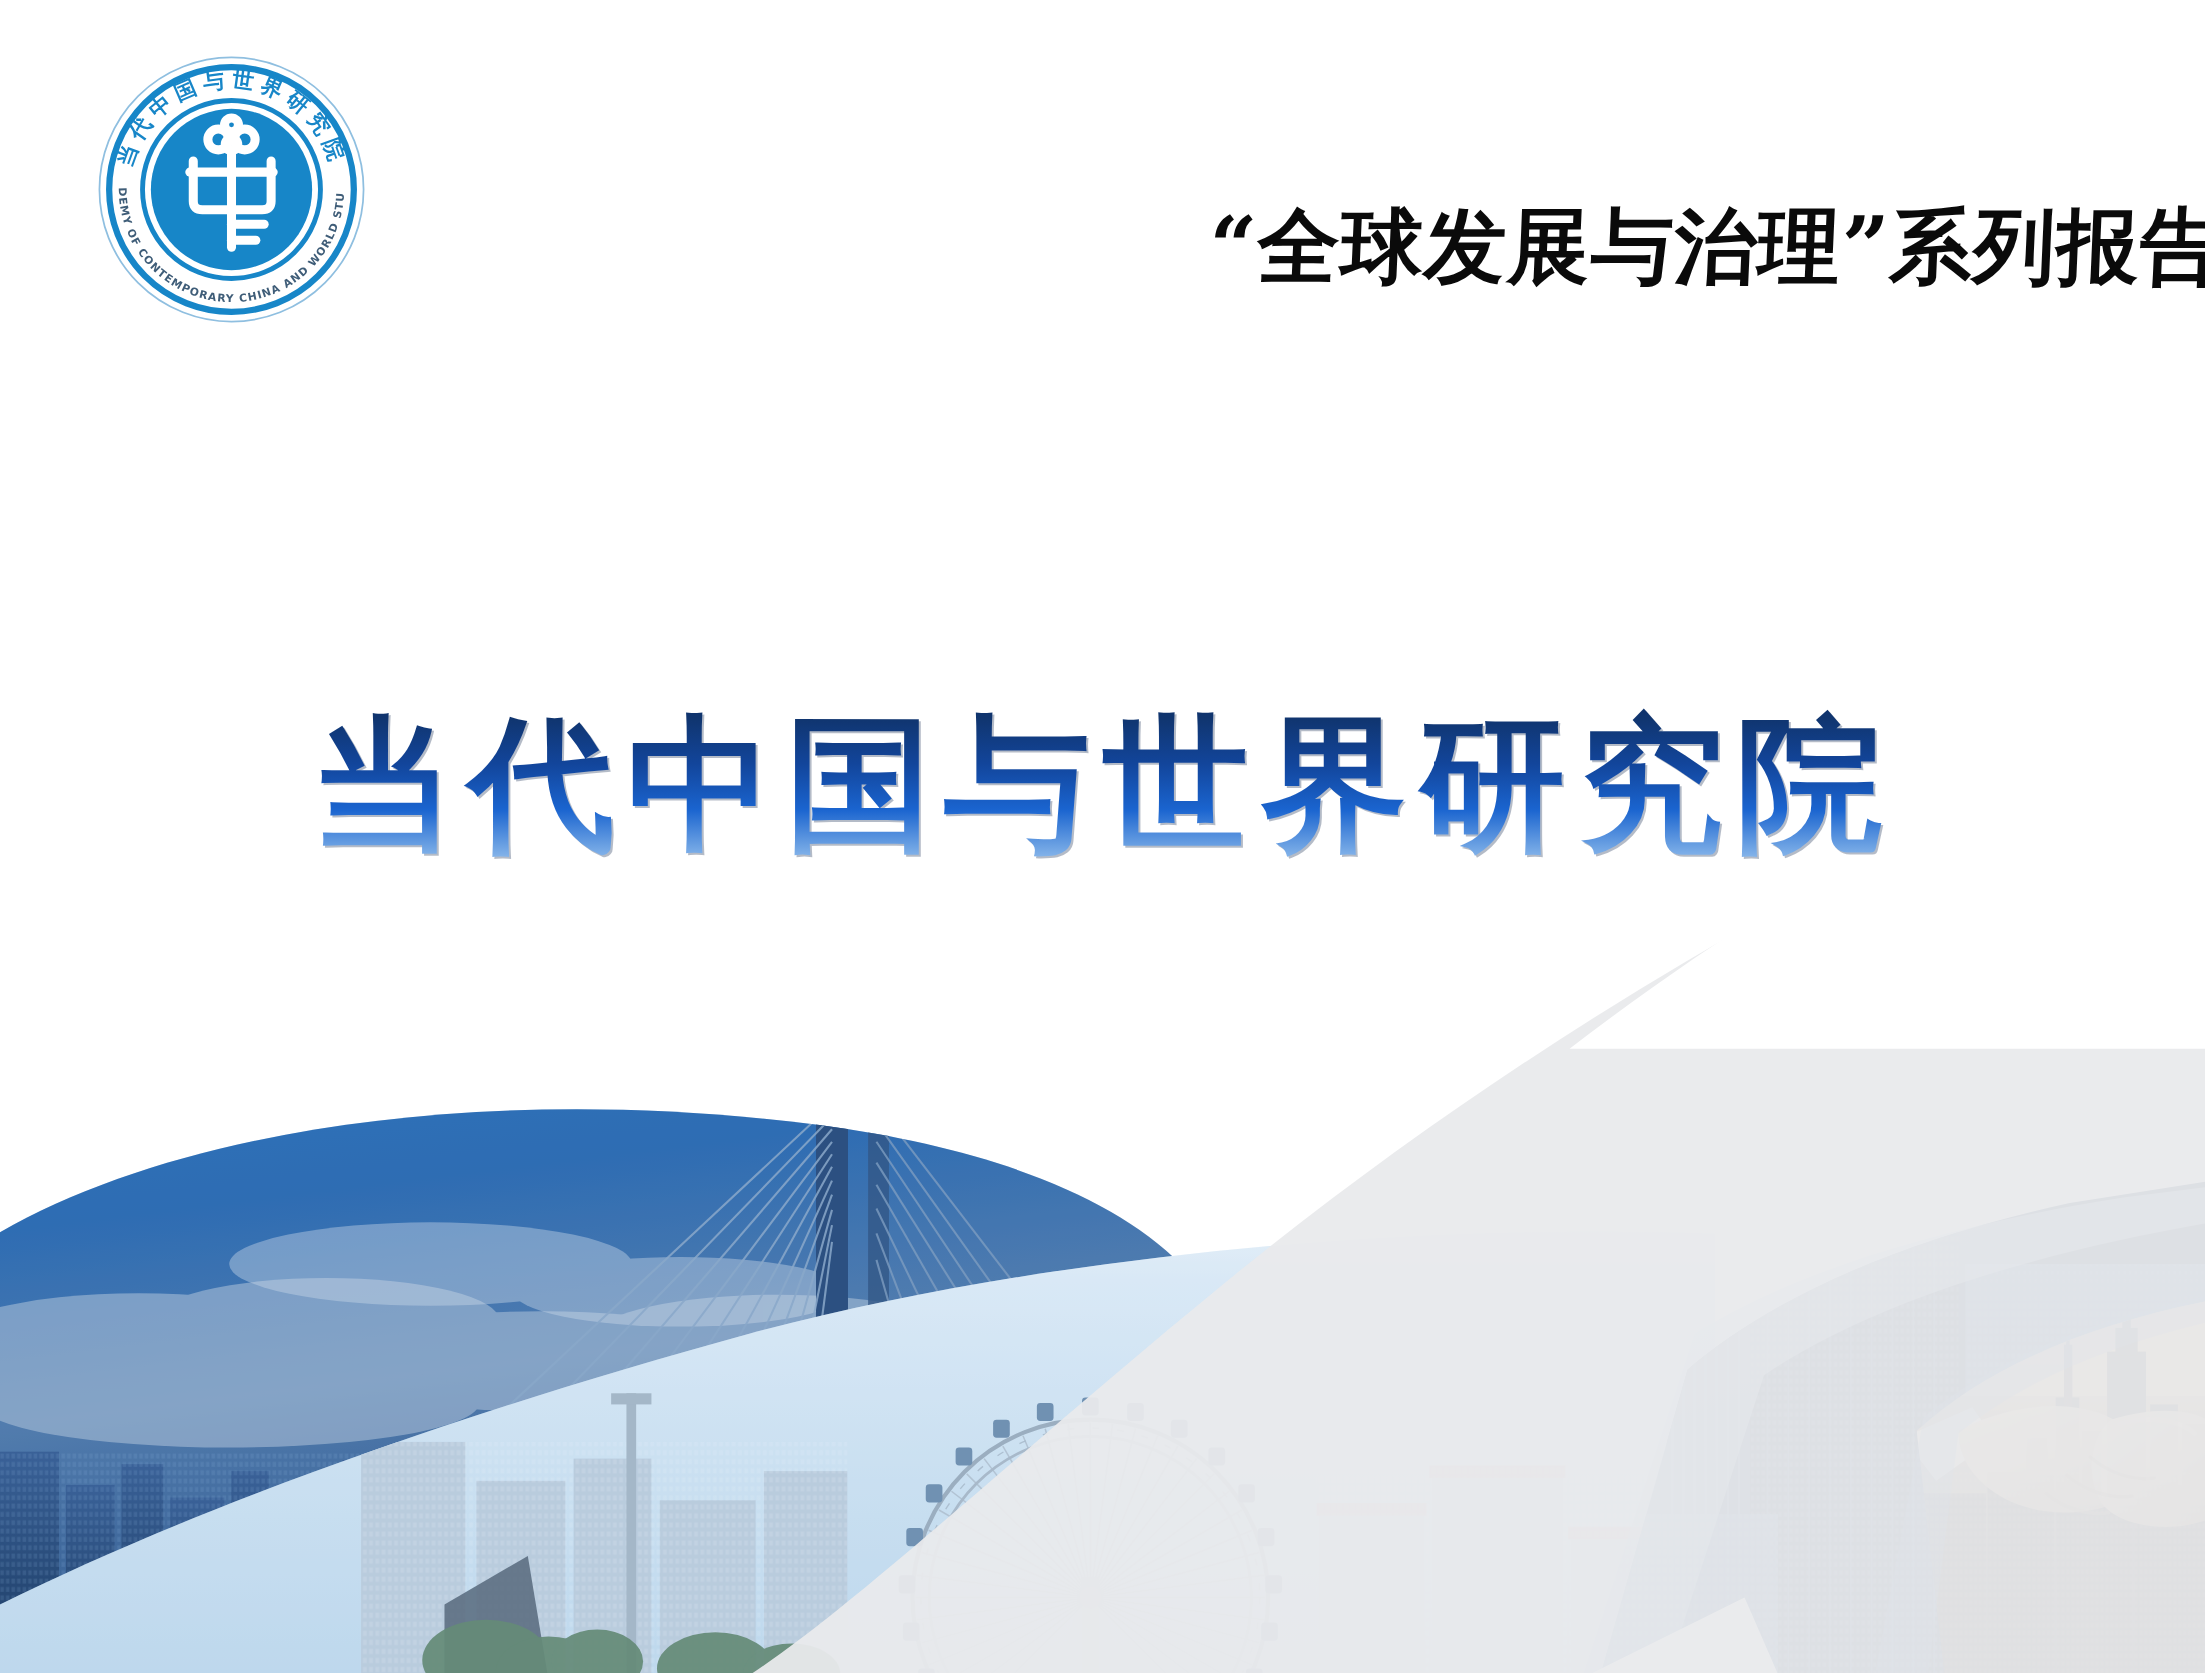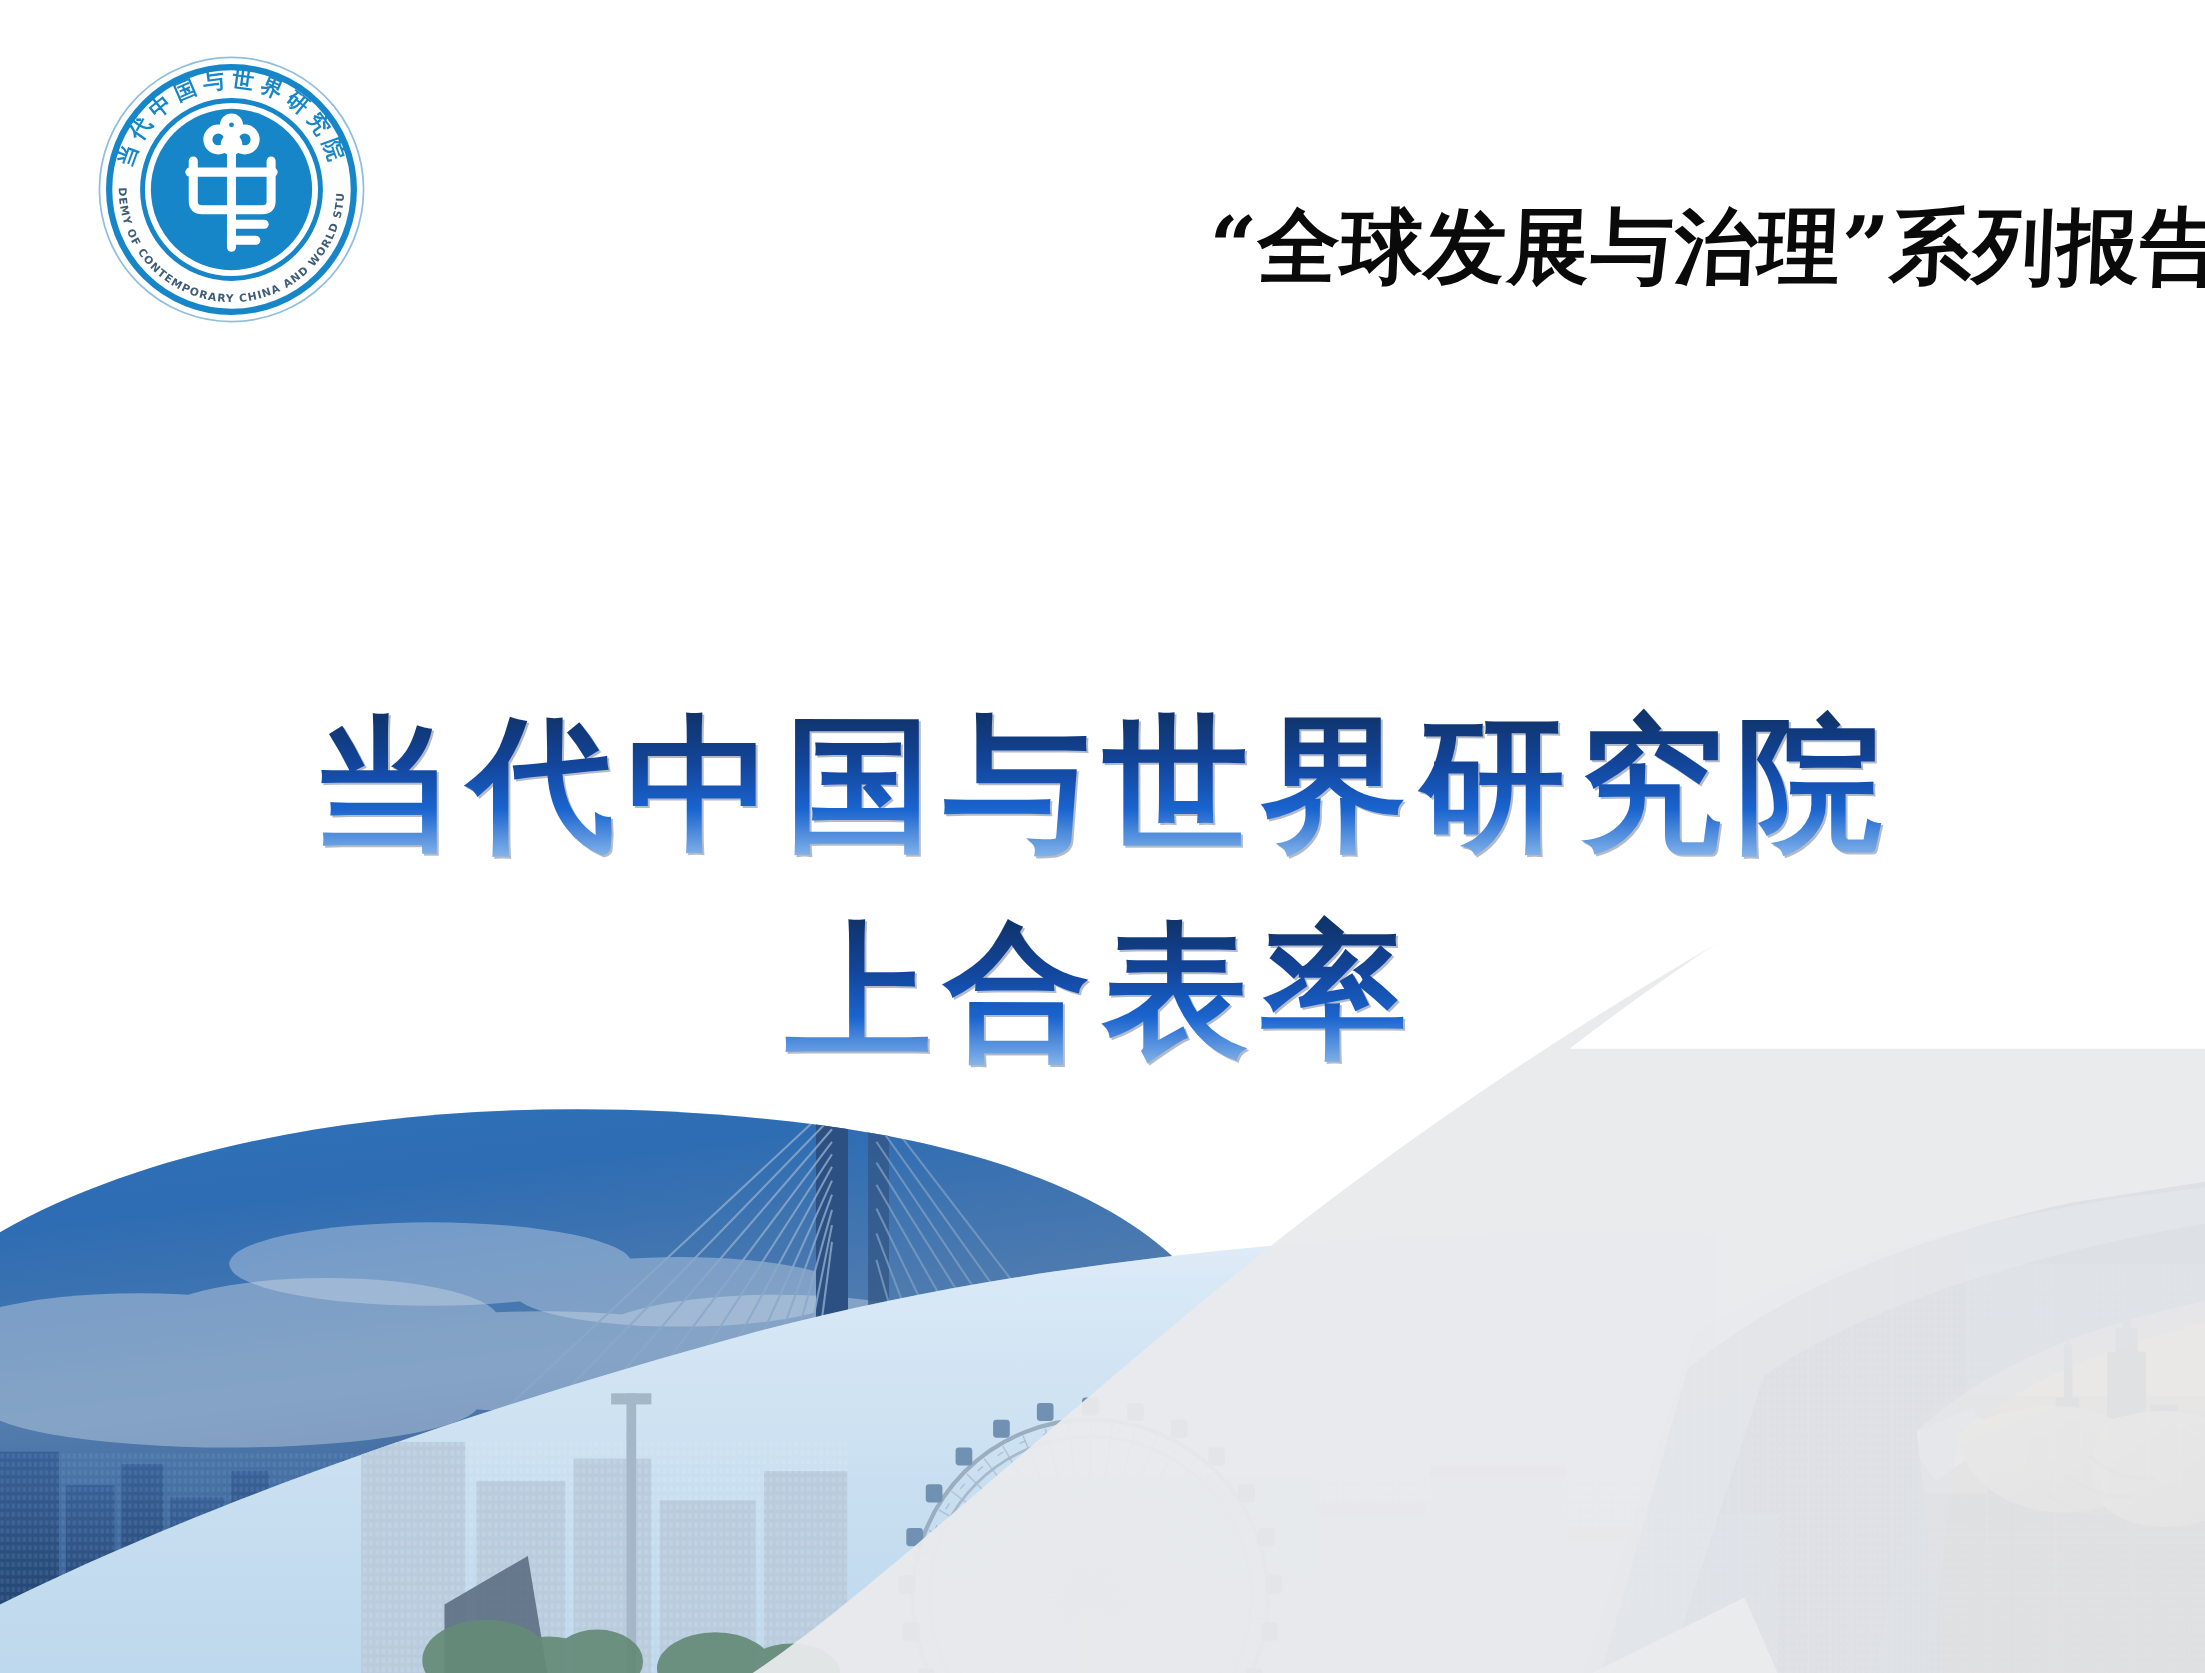--- a/index.html
+++ b/index.html
@@ -562,17 +562,16 @@
                C 1420 1068, 1150 1330, 1010 1390
                L 3185 1390 Z" fill="#e9eaec" opacity="0.95"></path>
       <path d="M 3185 -60
                C 2900 30, 2560 220, 2260 450
                L 3185 450 Z" fill="#ffffff"></path>
     </svg>
   </div>
 
   <div id="main-title">
     <div class="title-line">当代中国与世界研究院</div>
-    <div class="title-line">上合表率</div>
   </div>
 
 </div>
 
 
 </body></html>

